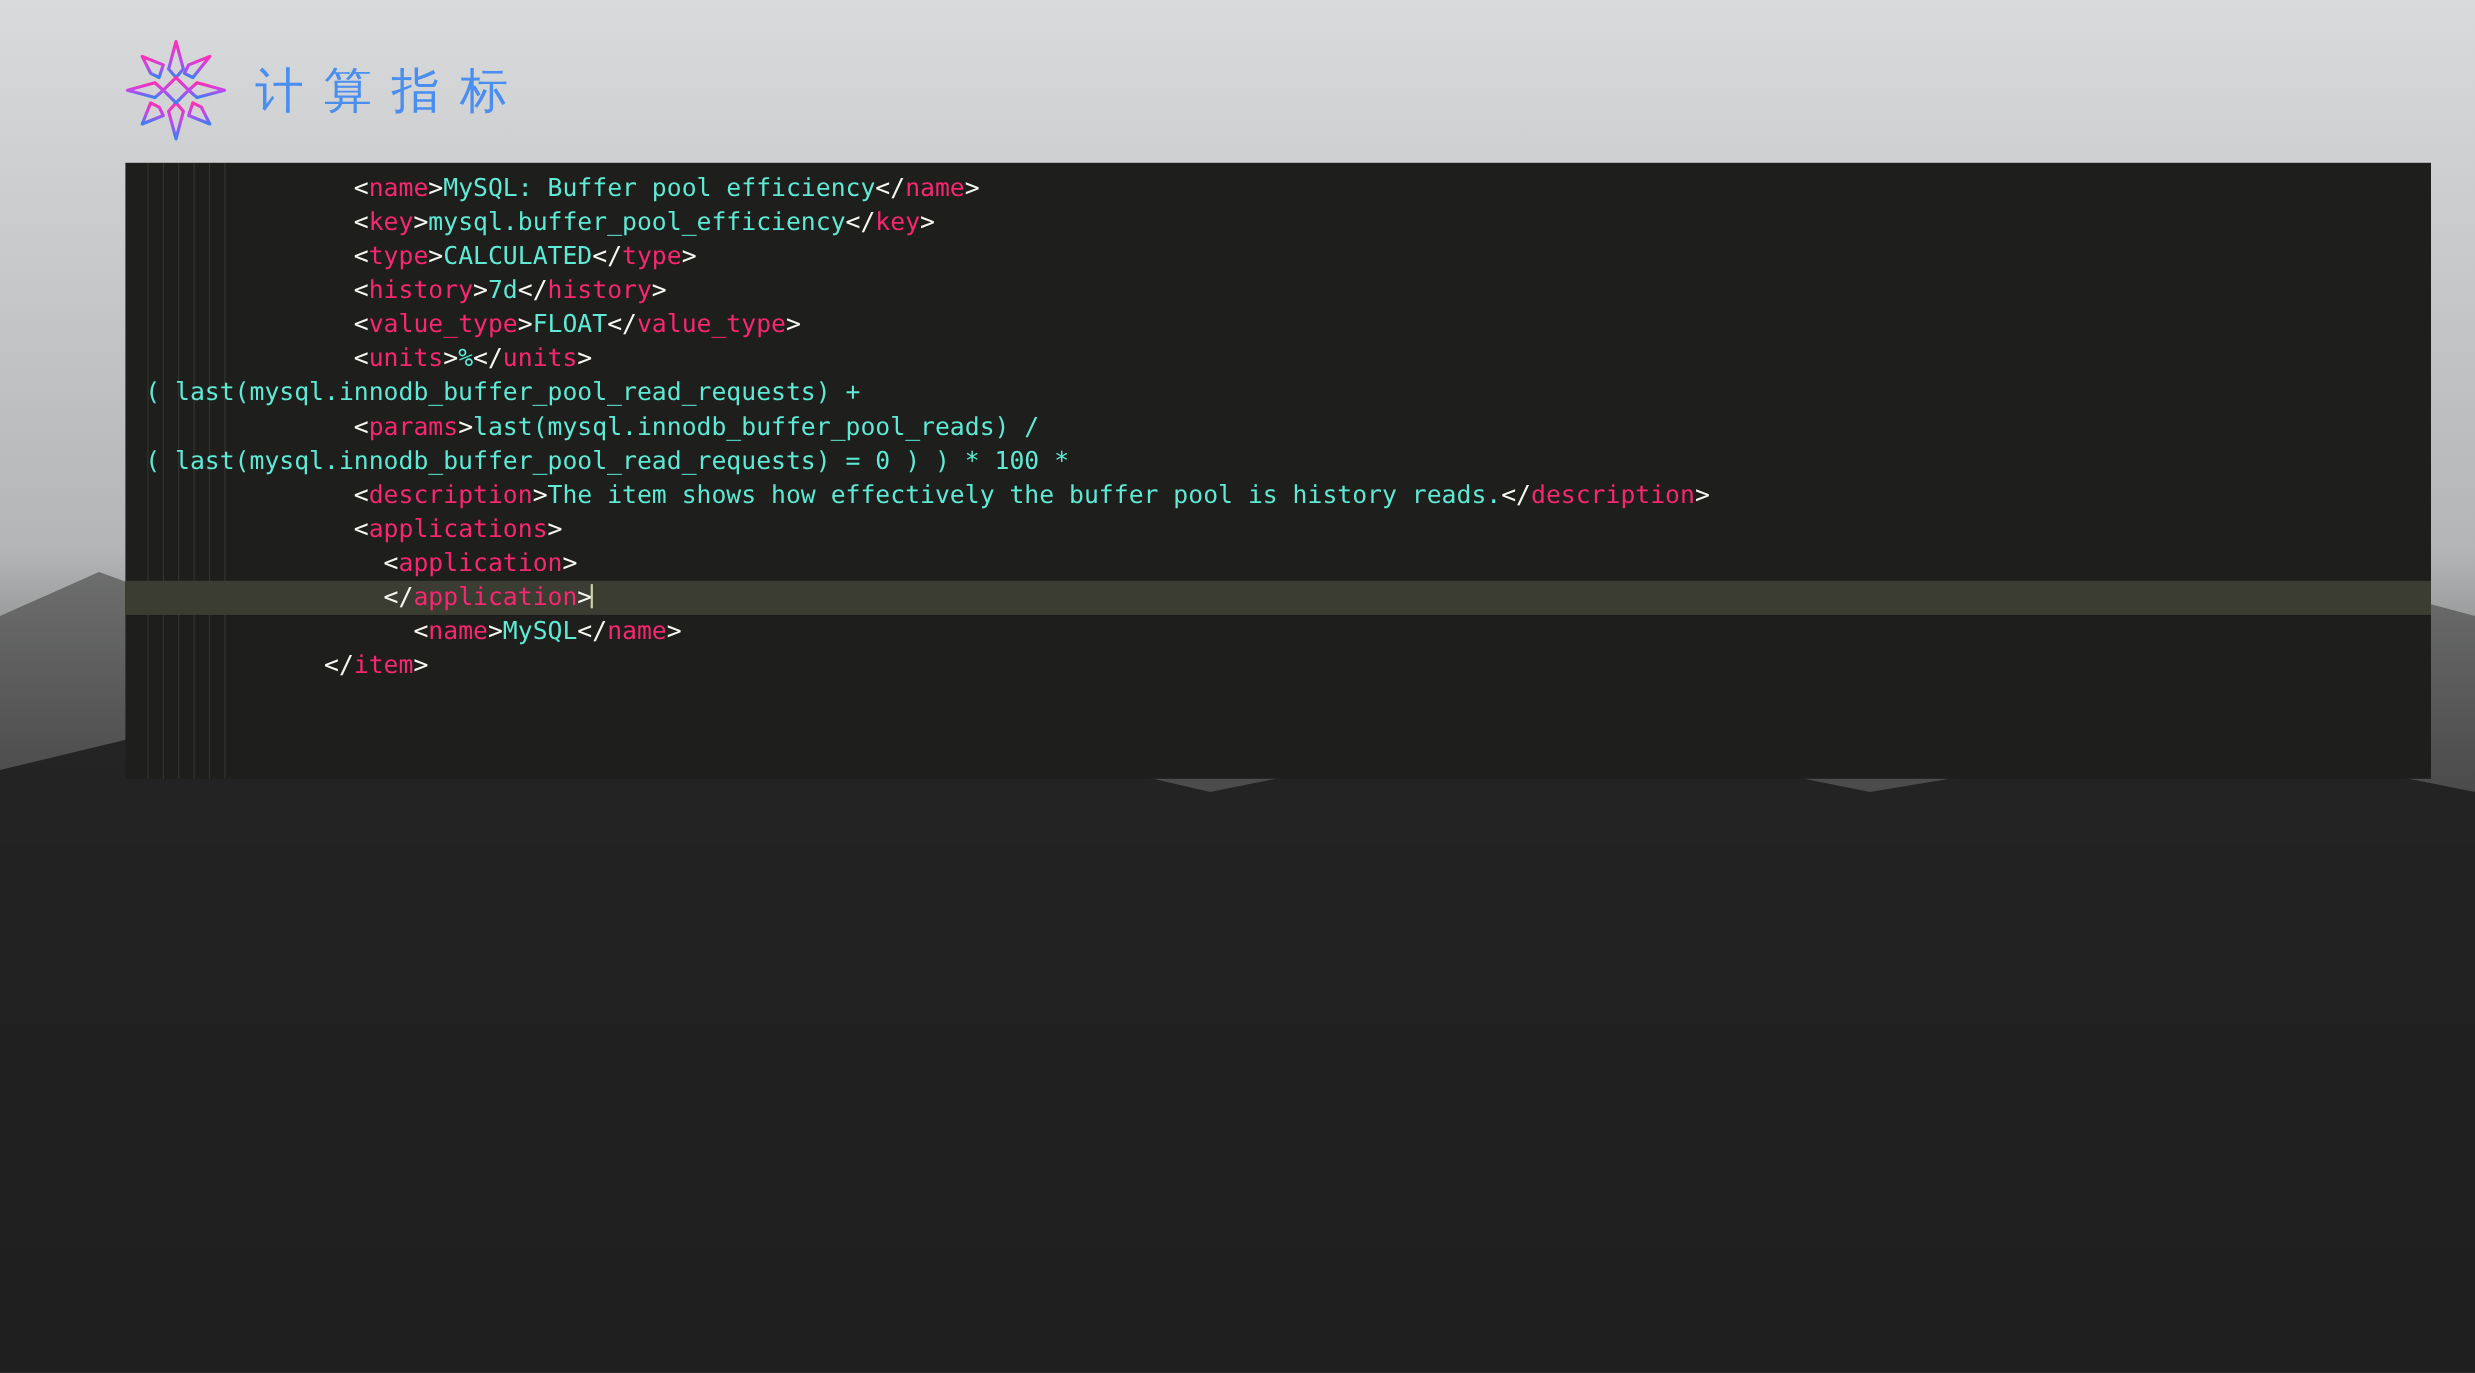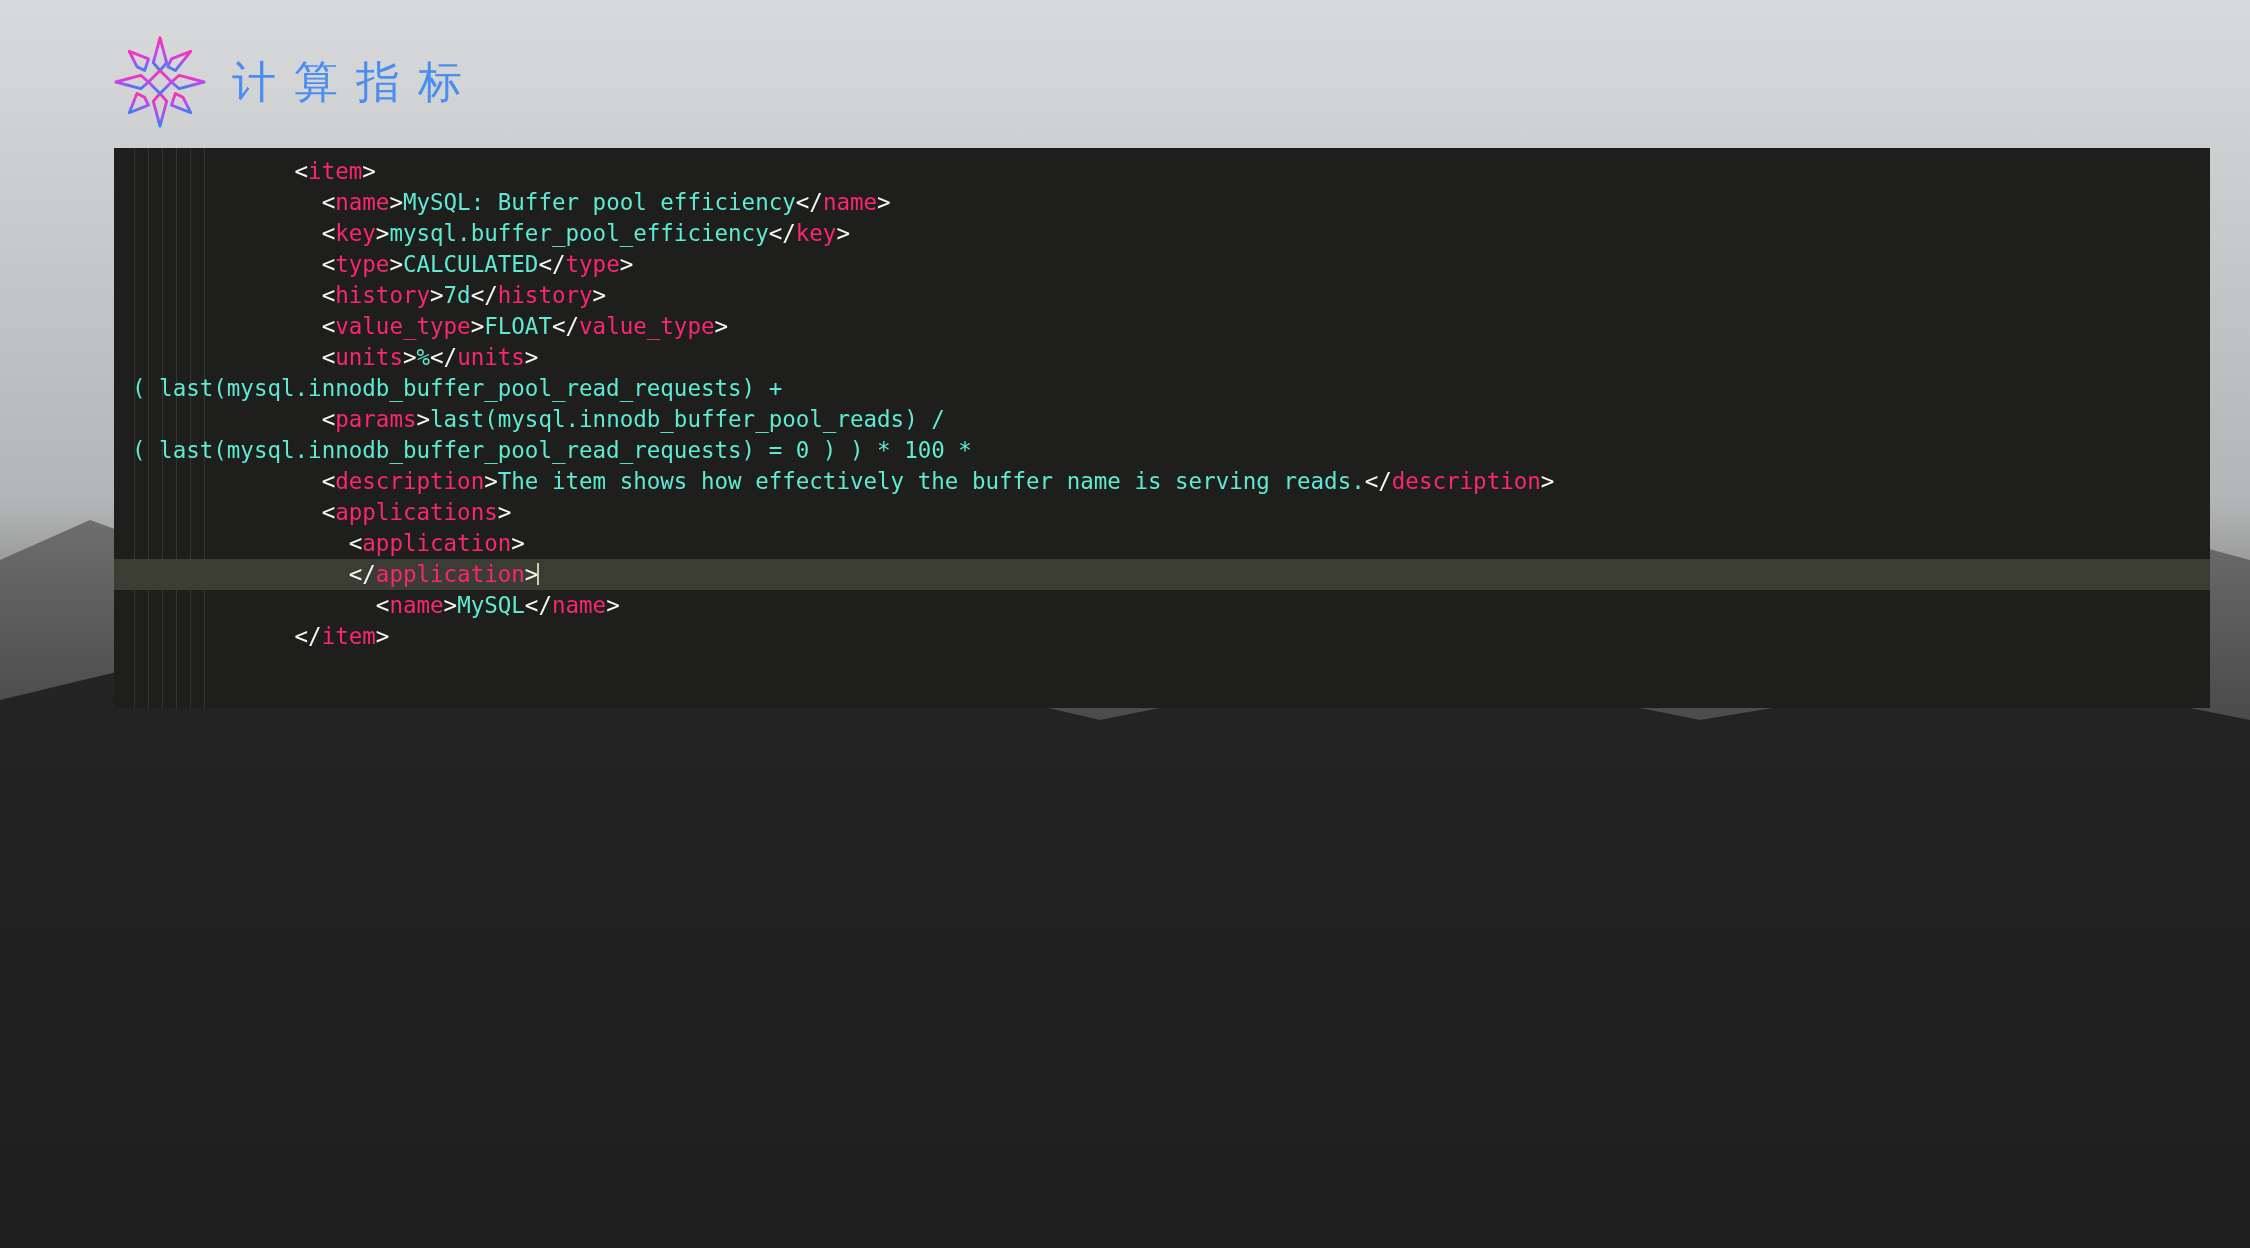--- a/index.html
+++ b/index.html
@@ -122,42 +122,41 @@
   <div class="code-box">
     <div class="guides" id="guides">
         <div class="guide" style="left: 20px;"></div>
         <div class="guide" style="left: 34px;"></div>
         <div class="guide" style="left: 48px;"></div>
         <div class="guide" style="left: 62px;"></div>
         <div class="guide" style="left: 76px;"></div>
         <div class="guide" style="left: 90px;"></div>
       </div>
 
-    <div class="line"><span class="p">            &lt;</span><span class="tg">item</span><span class="p">&gt;</span></div>
 
     <div class="line"><span class="p">              &lt;</span><span class="tg">name</span><span class="p">&gt;</span><span class="tx">MySQL: Buffer pool efficiency</span><span class="p">&lt;/</span><span class="tg">name</span><span class="p">&gt;</span></div>
 
     <div class="line"><span class="p">              &lt;</span><span class="tg">key</span><span class="p">&gt;</span><span class="tx">mysql.buffer_pool_efficiency</span><span class="p">&lt;/</span><span class="tg">key</span><span class="p">&gt;</span></div>
 
     <div class="line"><span class="p">              &lt;</span><span class="tg">type</span><span class="p">&gt;</span><span class="tx">CALCULATED</span><span class="p">&lt;/</span><span class="tg">type</span><span class="p">&gt;</span></div>
 
     <div class="line"><span class="p">              &lt;</span><span class="tg">history</span><span class="p">&gt;</span><span class="tx">7d</span><span class="p">&lt;/</span><span class="tg">history</span><span class="p">&gt;</span></div>
 
     <div class="line"><span class="p">              &lt;</span><span class="tg">value_type</span><span class="p">&gt;</span><span class="tx">FLOAT</span><span class="p">&lt;/</span><span class="tg">value_type</span><span class="p">&gt;</span></div>
 
     <div class="line"><span class="p">              &lt;</span><span class="tg">units</span><span class="p">&gt;</span><span class="tx">%</span><span class="p">&lt;/</span><span class="tg">units</span><span class="p">&gt;</span></div>
 
     <div class="line"><span class="tx">( last(mysql.innodb_buffer_pool_read_requests) +</span></div>
 
     <div class="line"><span class="p">              &lt;</span><span class="tg">params</span><span class="p">&gt;</span><span class="tx">last(mysql.innodb_buffer_pool_reads) /</span></div>
 
     <div class="line"><span class="tx">( last(mysql.innodb_buffer_pool_read_requests) = 0 ) ) * 100 *</span></div>
 
 
-    <div class="line"><span class="p">              &lt;</span><span class="tg">description</span><span class="p">&gt;</span><span class="tx">The item shows how effectively the buffer name is serving reads.</span><span class="p">&lt;/</span><span class="tg">description</span><span class="p">&gt;</span></div>
+    <div class="line"><span class="p">              &lt;</span><span class="tg">description</span><span class="p">&gt;</span><span class="tx">The item shows how effectively the buffer pool is history reads.</span><span class="p">&lt;/</span><span class="tg">description</span><span class="p">&gt;</span></div>
 
     <div class="line"><span class="p">              &lt;</span><span class="tg">applications</span><span class="p">&gt;</span></div>
 
     <div class="line"><span class="p">                &lt;</span><span class="tg">application</span><span class="p">&gt;</span></div>
 
     <div class="line hl"><span class="p">                &lt;/</span><span class="tg">application</span><span class="p">&gt;</span><span class="cursor"></span></div>
 
     <div class="line"><span class="p">                  &lt;</span><span class="tg">name</span><span class="p">&gt;</span><span class="tx">MySQL</span><span class="p">&lt;/</span><span class="tg">name</span><span class="p">&gt;</span></div>
 
 

